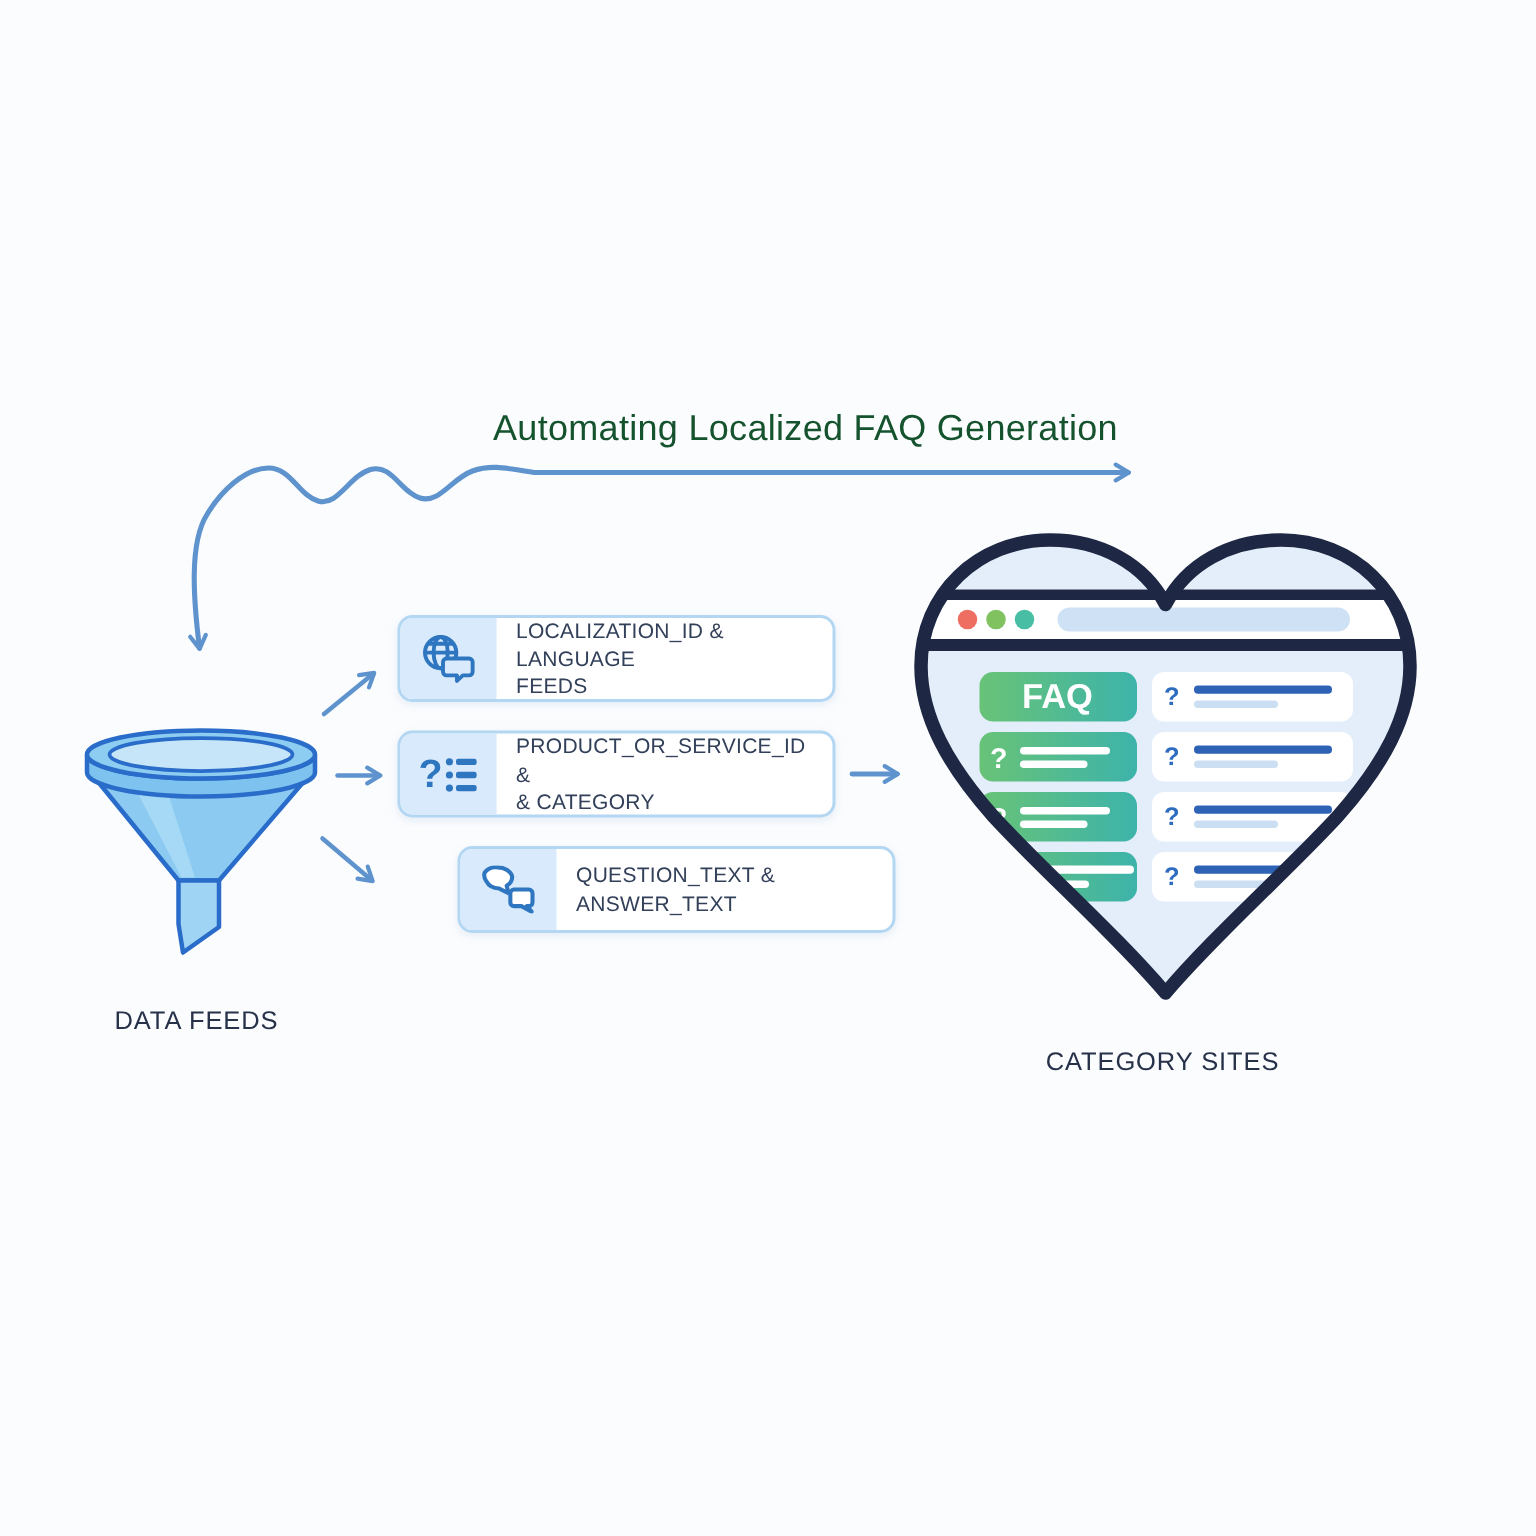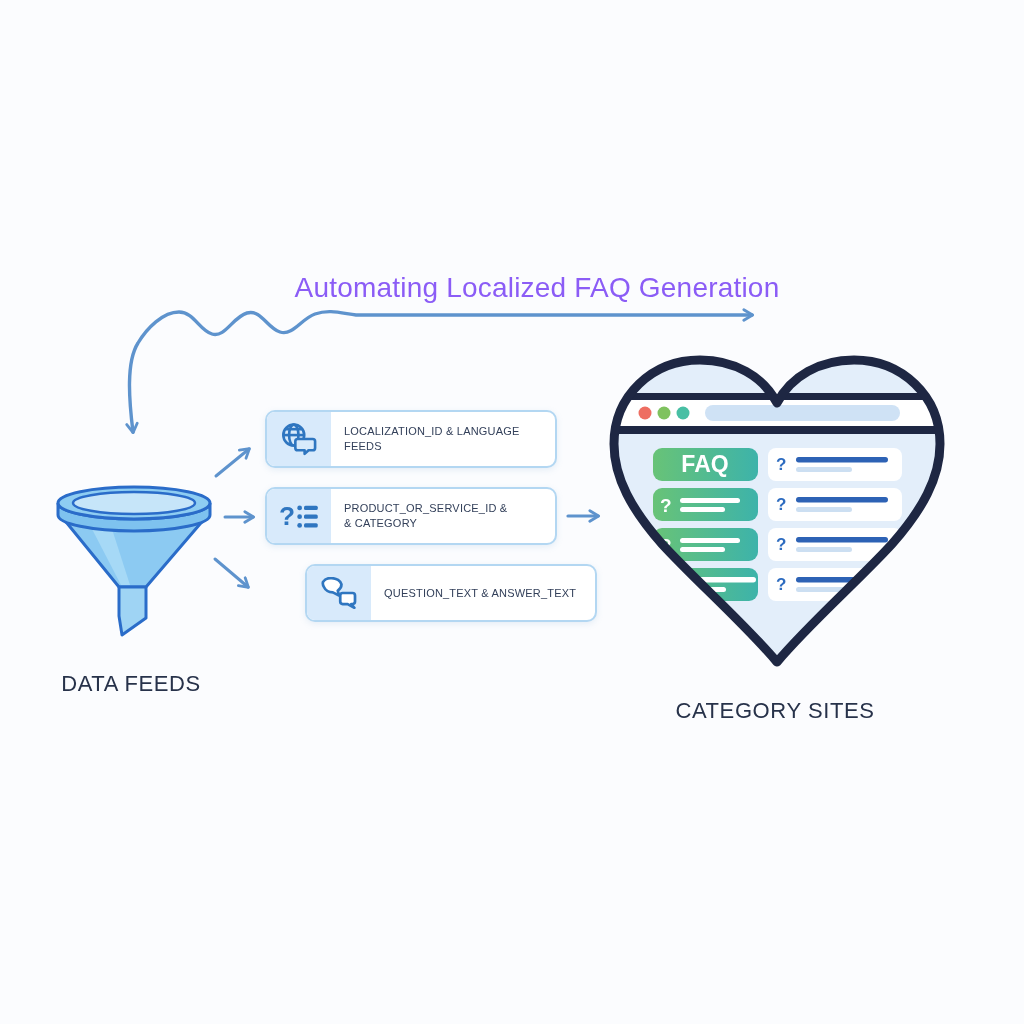--- a/index.html
+++ b/index.html
@@ -3,44 +3,44 @@
 <meta charset="utf-8">
 <style>
   html,body{margin:0;padding:0;background:#ffffff;}
   #canvas{
     position:relative;width:1024px;height:1024px;margin:0 auto;
     background:#fbfcfe;overflow:hidden;
     font-family:"Liberation Sans", sans-serif;
   }
   .title{
     position:absolute;top:272px;left:50px;width:974px;
-    text-align:center;font-size:28px;font-weight:500;color:#8b5cf6;
+    text-align:center;font-size:24px;font-weight:500;color:#14532d;
     letter-spacing:.2px;
   }
   .layer{position:absolute;left:0;top:0;pointer-events:none;}
   .caption{
-    position:absolute;font-size:22px;font-weight:500;color:#27324a;
+    position:absolute;font-size:17px;font-weight:500;color:#27324a;
     letter-spacing:.6px;text-align:center;
   }
   .caption.datafeeds{left:40px;top:671px;width:182px;}
   .caption.lovable{left:600px;top:698px;width:350px;}
   .fieldbox{
     position:absolute;left:265px;width:292px;height:58px;
     background:#ffffff;border:2px solid #b3d7f2;border-radius:10px;
     display:flex;align-items:stretch;box-sizing:border-box;
     box-shadow:0 2px 6px rgba(130,170,210,.18);
   }
   .fieldbox-icon{
     width:64px;flex:0 0 64px;background:#d8eafb;border-radius:8px 0 0 8px;
     display:flex;align-items:center;justify-content:center;
   }
   .fieldbox-text{
     flex:1;display:flex;flex-direction:column;justify-content:center;
     padding-left:13px;padding-right:6px;
-    font-size:11px;font-weight:500;color:#33405a;letter-spacing:.2px;line-height:1.35;
+    font-size:14px;font-weight:500;color:#33405a;letter-spacing:.2px;line-height:1.35;
   }
   svg text{font-family:"Liberation Sans", sans-serif;}
 </style>
 </head>
 <body>
 
 <div id="canvas">
 
   <div class="title">Automating Localized FAQ Generation</div>
 

